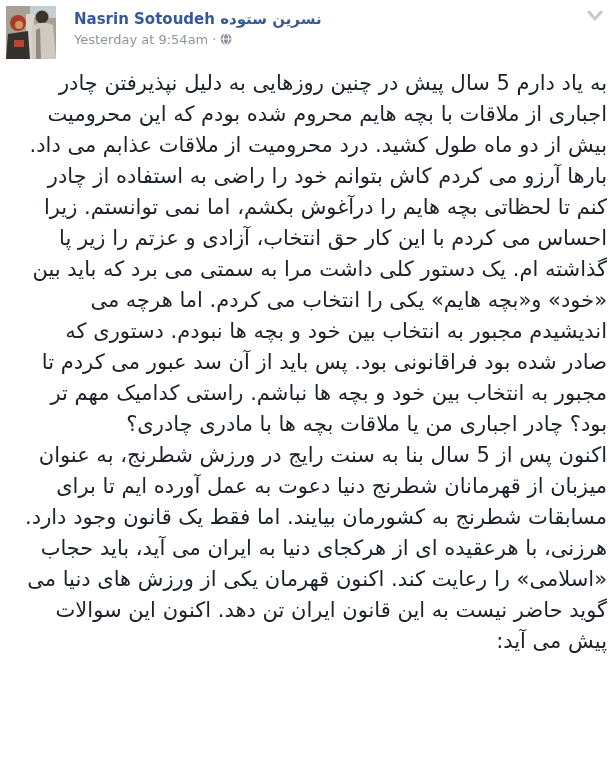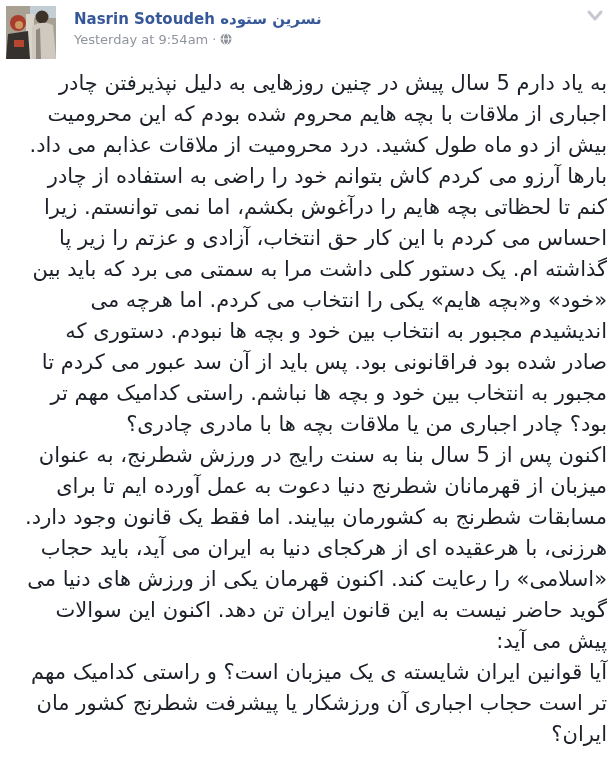--- a/index.html
+++ b/index.html
@@ -130,16 +130,15 @@
       <svg width="18" height="14" viewBox="0 0 18 14">
         <polyline points="3,3 9,10 15,3" fill="none" stroke="#c5c9cf" stroke-width="3" stroke-linecap="round" stroke-linejoin="round"></polyline>
       </svg>
     </span>
 
   </div>
 
   <div class="post-body" dir="rtl">
     <p class="post-paragraph">به یاد دارم 5 سال پیش در چنین روزهایی به دلیل نپذیرفتن چادر اجباری از ملاقات با بچه هایم محروم شده بودم که این محرومیت بیش از دو ماه طول کشید. درد محرومیت از ملاقات عذابم می داد. بارها آرزو می کردم کاش بتوانم خود را راضی به استفاده از چادر کنم تا لحظاتی بچه هایم را درآغوش بکشم، اما نمی توانستم. زیرا احساس می کردم با این کار حق انتخاب، آزادی و عزتم را زیر پا گذاشته ام. یک دستور کلی داشت مرا به سمتی می برد که باید بین «خود» و«بچه هایم» یکی را انتخاب می کردم. اما هرچه می اندیشیدم مجبور به انتخاب بین خود و بچه ها نبودم. دستوری که صادر شده بود فراقانونی بود. پس باید از آن سد عبور می کردم تا مجبور به انتخاب بین خود و بچه ها نباشم. راستی کدامیک مهم تر بود؟ چادر اجباری من یا ملاقات بچه ها با مادری چادری؟</p>
     <p class="post-paragraph">اکنون پس از 5 سال بنا به سنت رایج در ورزش شطرنج، به عنوان میزبان از قهرمانان شطرنج دنیا دعوت به عمل آورده ایم تا برای مسابقات شطرنج به کشورمان بیایند. اما فقط یک قانون وجود دارد. هرزنی، با هرعقیده ای از هرکجای دنیا به ایران می آید، باید حجاب «اسلامی» را رعایت کند. اکنون قهرمان یکی از ورزش های دنیا می گوید حاضر نیست به این قانون ایران تن دهد. اکنون این سوالات پیش می آید:</p>
-    <p class="post-paragraph">آیا قوانین ایران شایسته ی یک میزبان است؟ و راستی کدامیک مهم تر است حجاب اجباری آن ورزشکار یا پیشرفت شطرنج کشور مان ایران؟</p>
   </div>
 
 </div>
 
 </body></html>

